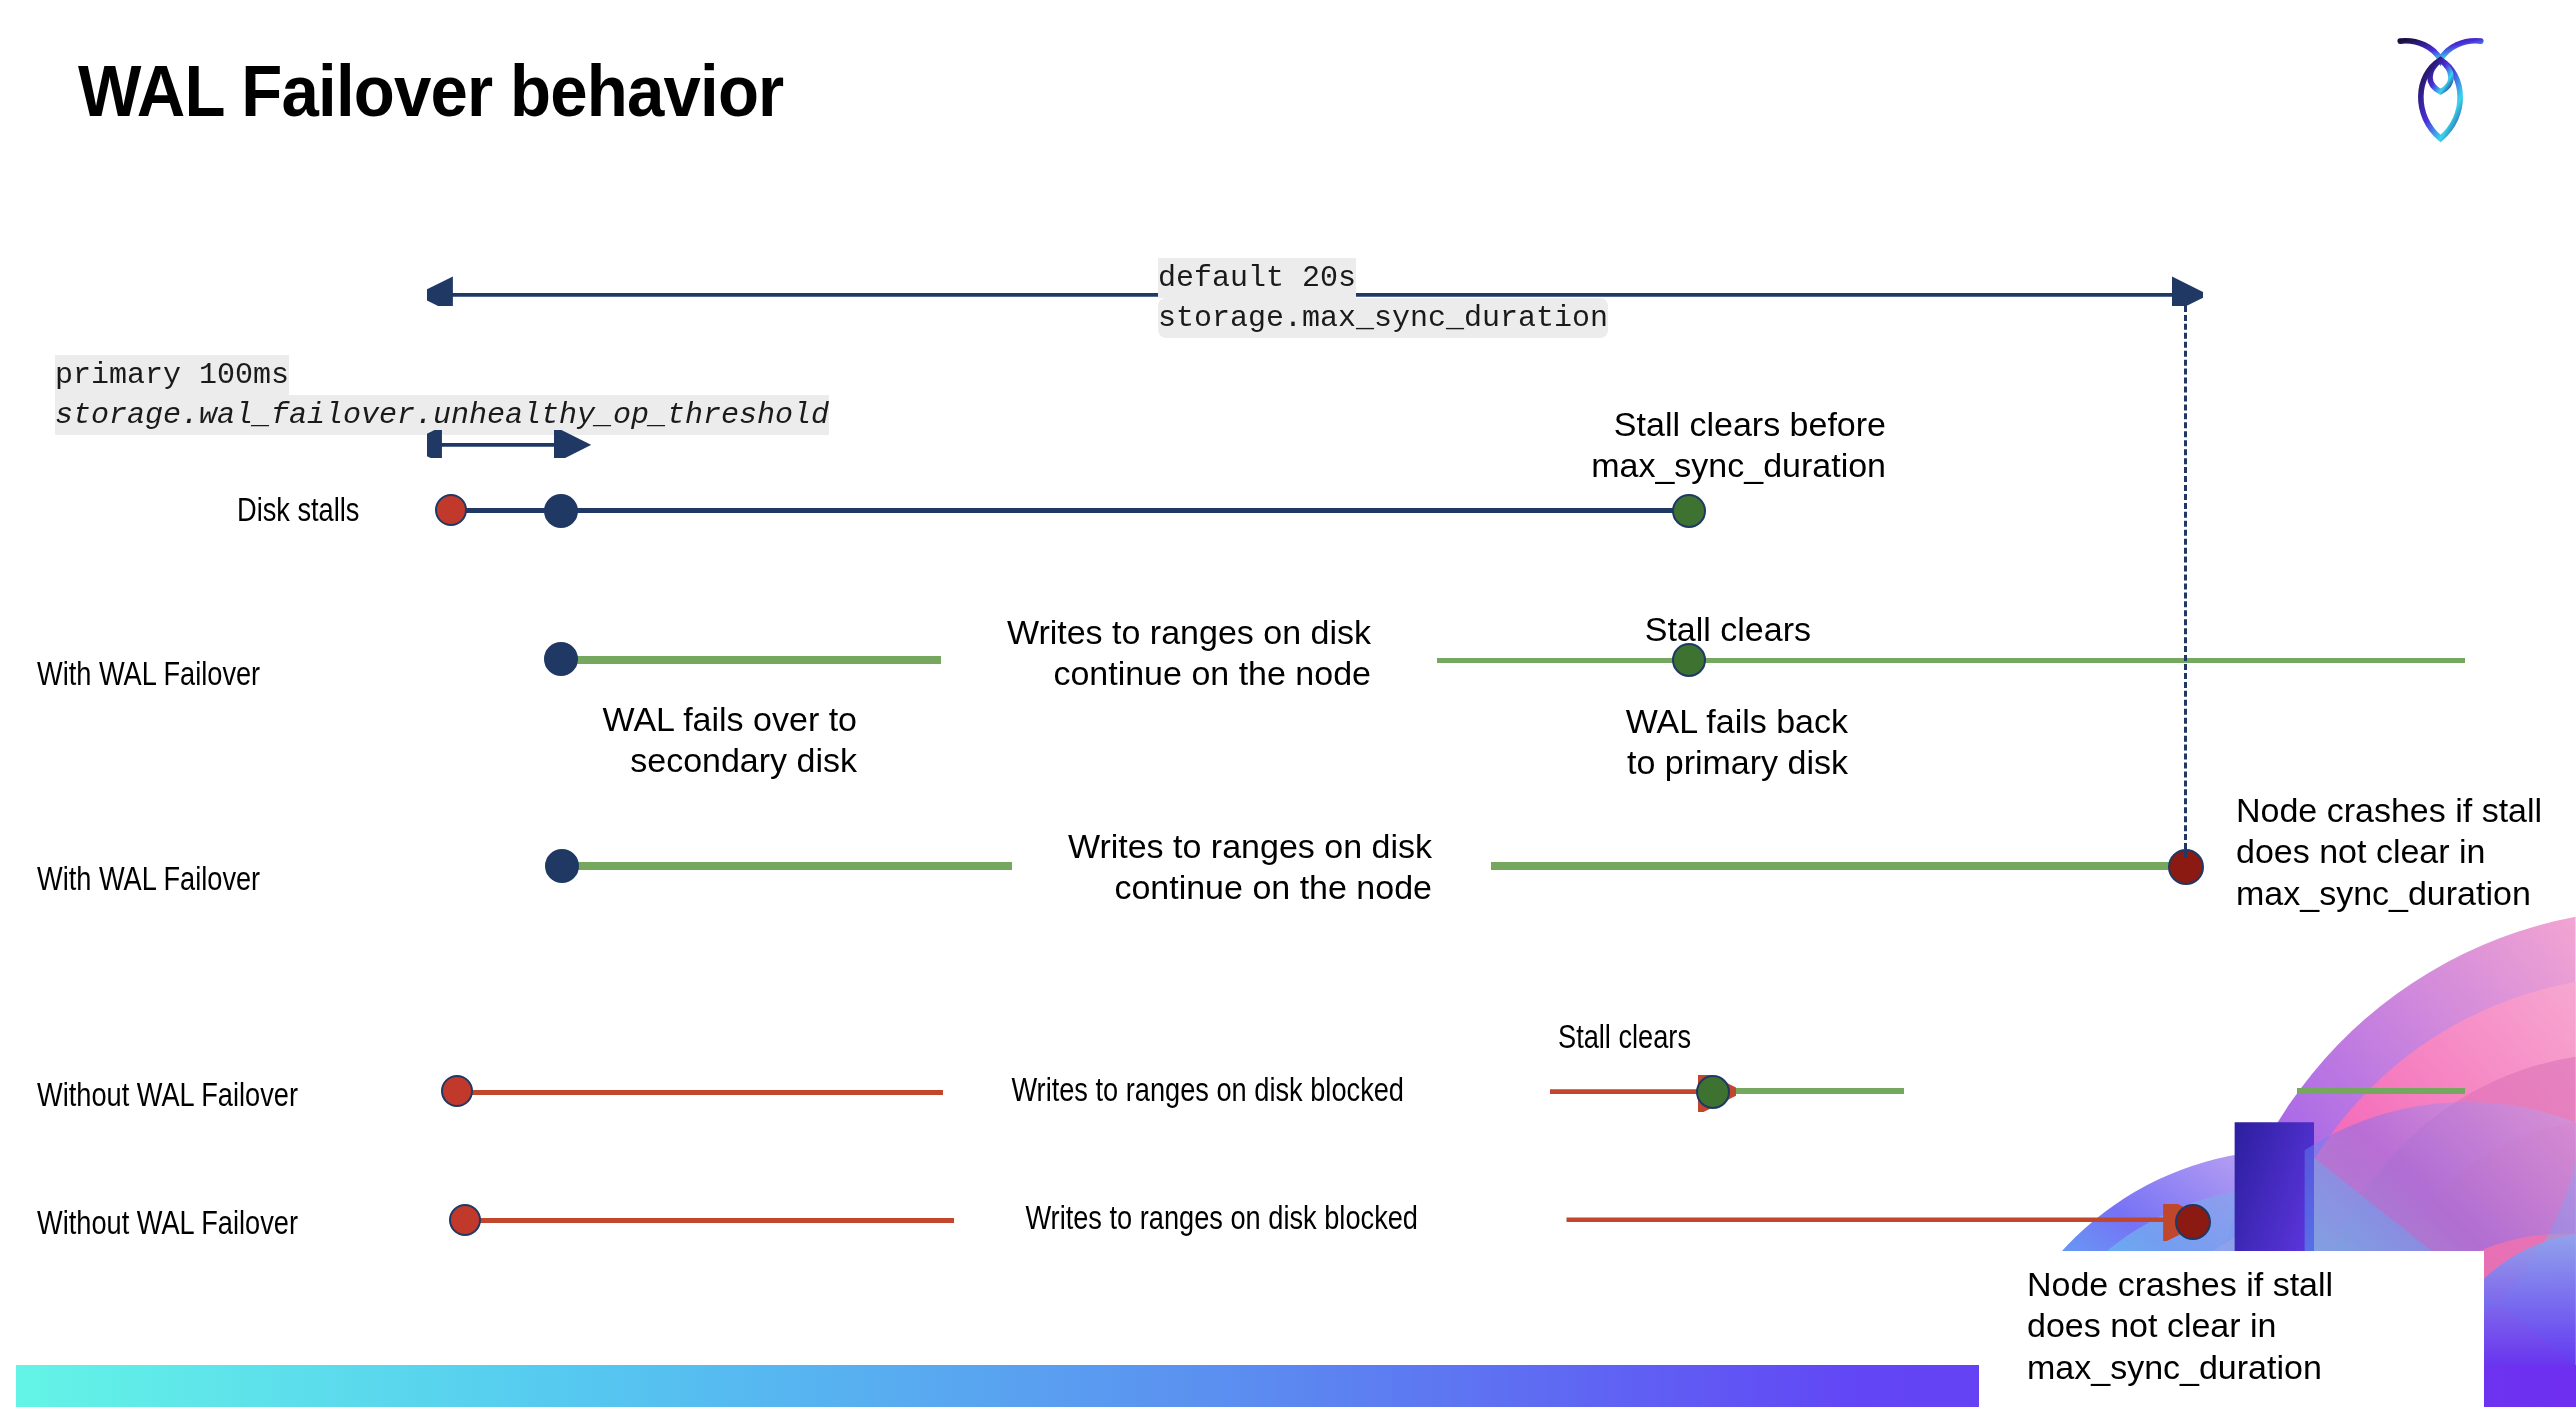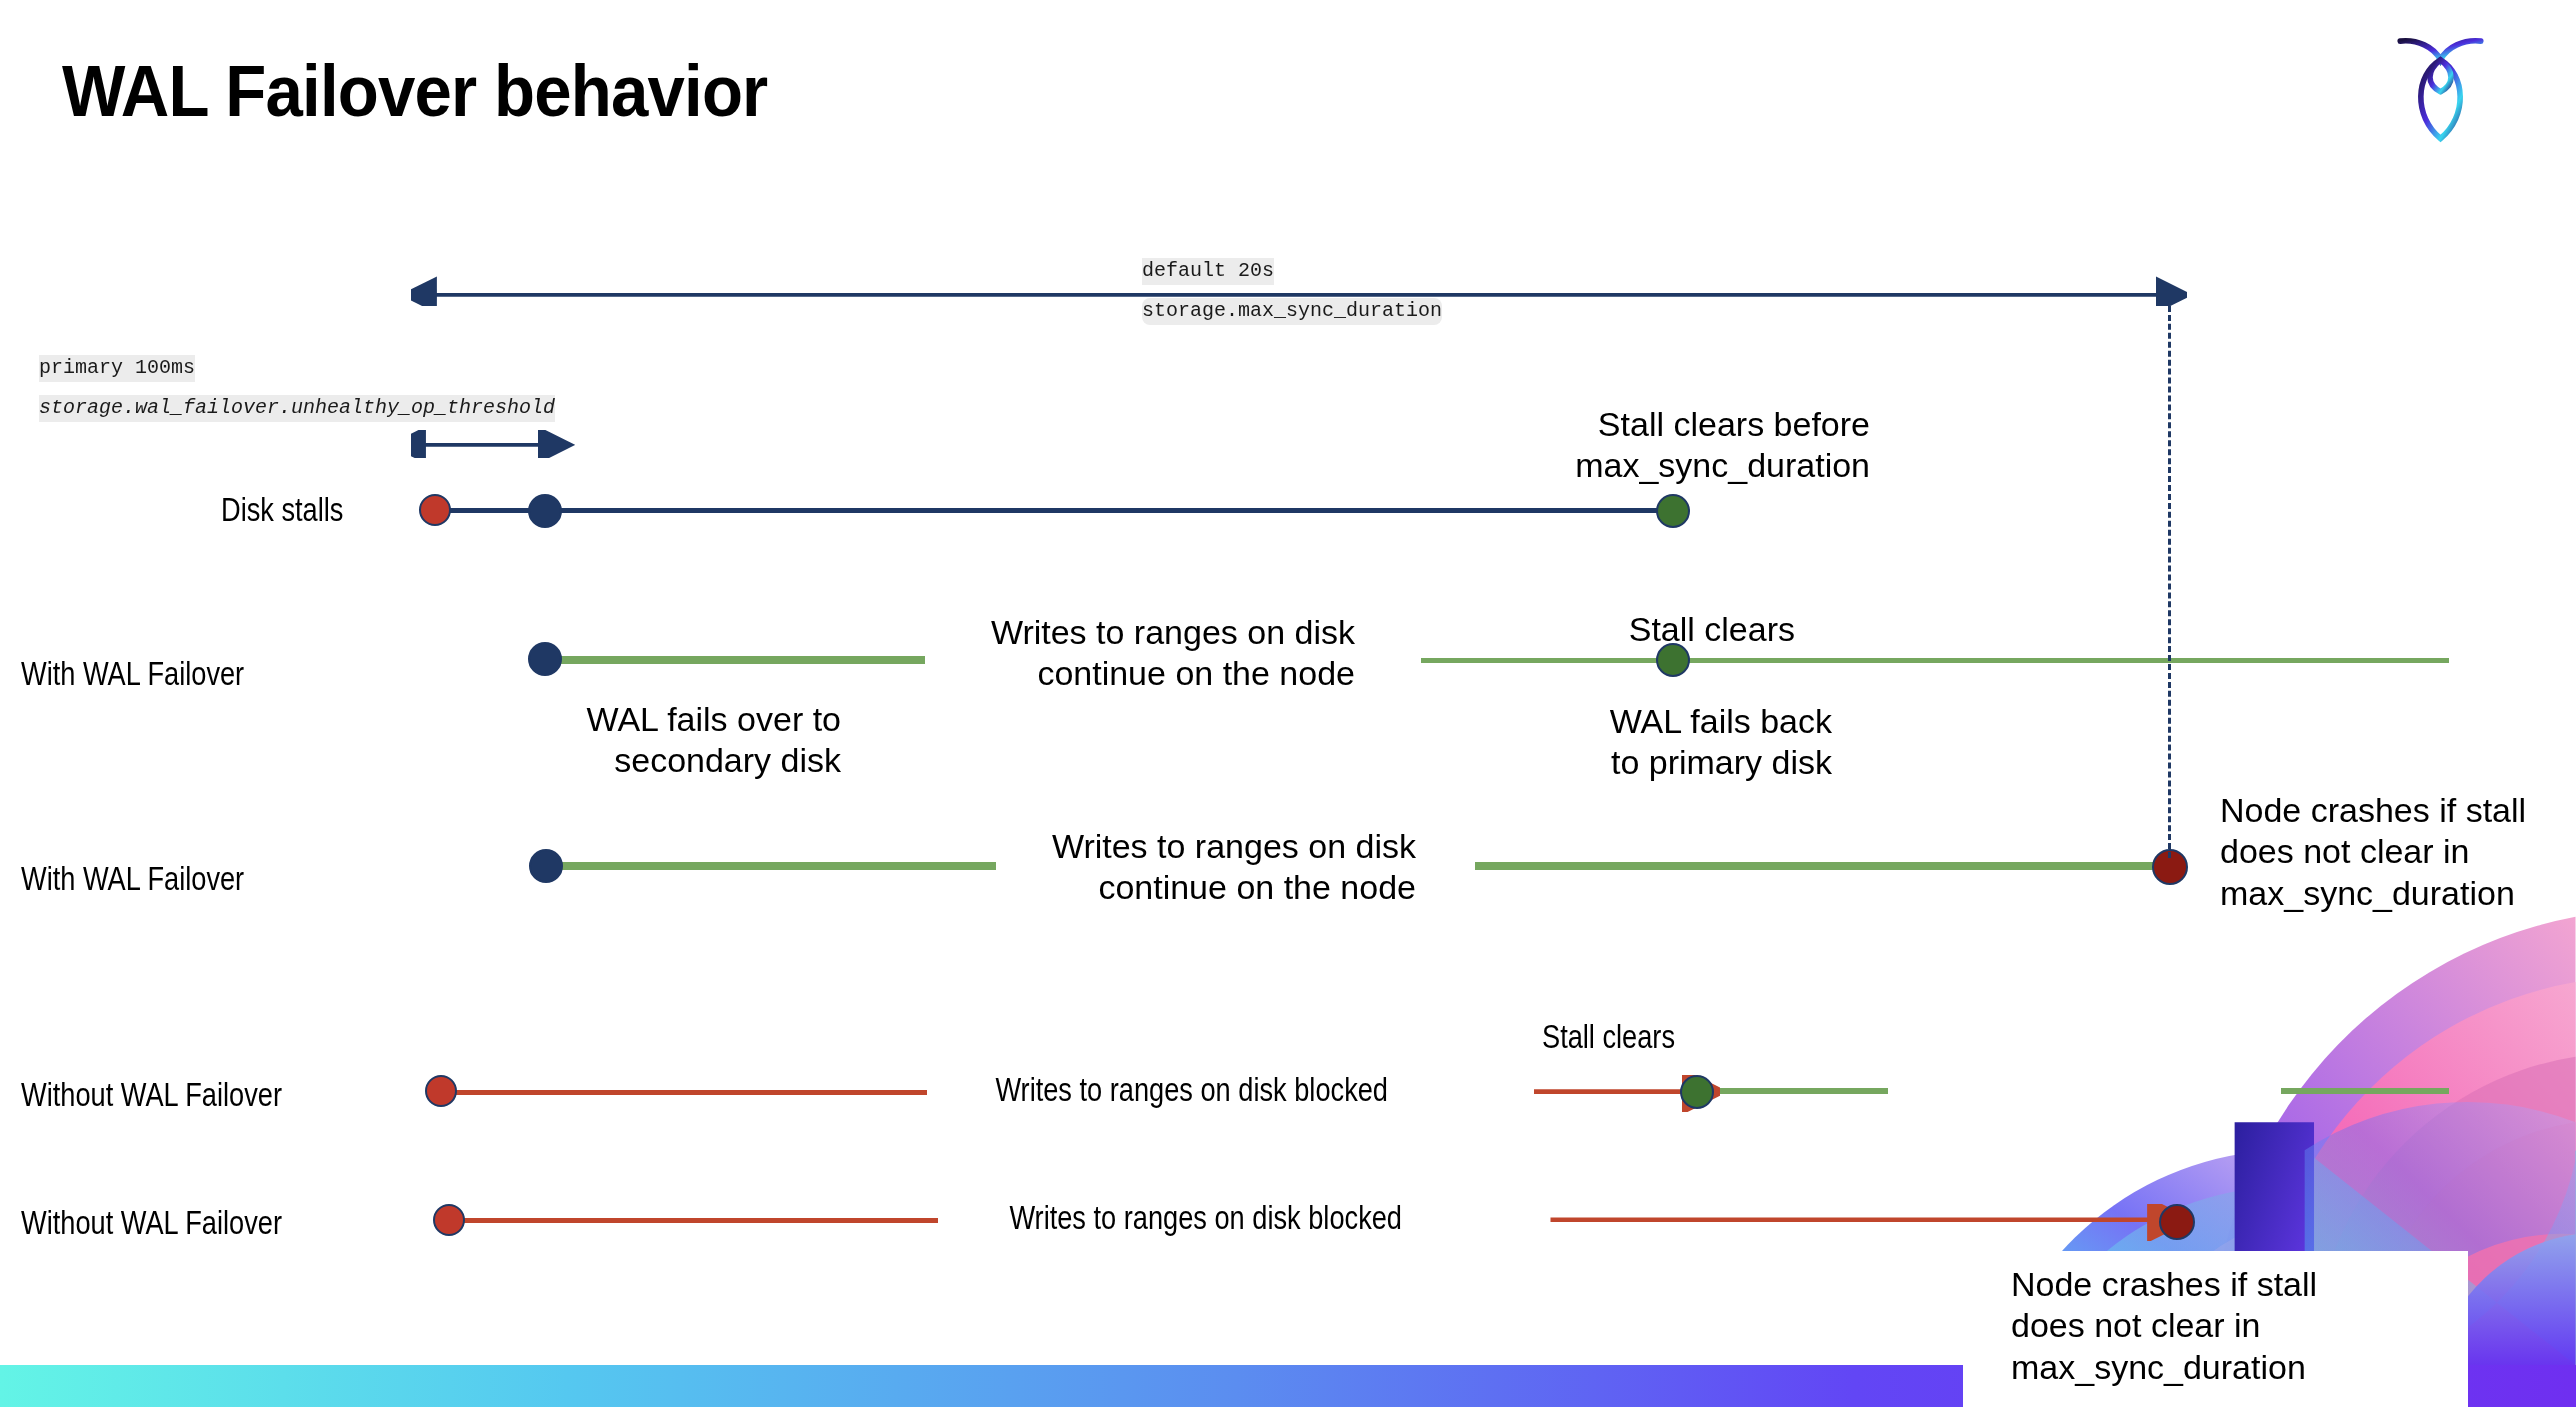--- a/index.html
+++ b/index.html
@@ -3,21 +3,21 @@
 <meta charset="utf-8">
 <style>
   html, body { margin:0; padding:0; }
   body {
     width:2576px; height:1408px;
     background:#ffffff;
     font-family:"Liberation Sans", sans-serif;
     overflow:hidden;
     position:relative;
   }
-  #slide { position:absolute; inset:0; overflow:hidden; }
+  #slide { position:absolute; inset:0; overflow:hidden;margin-left:16px; }
 
   
   .deco { position:absolute; pointer-events:none; }
   #deco-art {
     right:0; bottom:43px;
     width:580px; height:523px;
     overflow:hidden;
   }
   #bottom-bar {
     left:0; bottom:0; width:100%; height:43px;
@@ -33,21 +33,21 @@
     white-space:nowrap;
   }
 
   
   #logo { position:absolute; right:84px; top:26px; width:103px; height:122px; }
 
   
   .code {
     position:absolute;
     font-family:"Liberation Mono","DejaVu Sans Mono",monospace;
-    font-size:20px; color:#1a1a1a; background:#ececec;
+    font-size:30px; color:#1a1a1a; background:#ececec;
     white-space:nowrap; line-height:1.34;
   }
   .lbl {
     position:absolute; color:#000;
     font-family:"Liberation Sans", sans-serif;
     font-size:34px; line-height:1.22; white-space:pre-line;
   }
   .lbl.cond { transform:scaleX(0.80); }
   .lbl.cond.left  { transform-origin:left center; }
   .lbl.cond.cen   { transform-origin:center center; }

